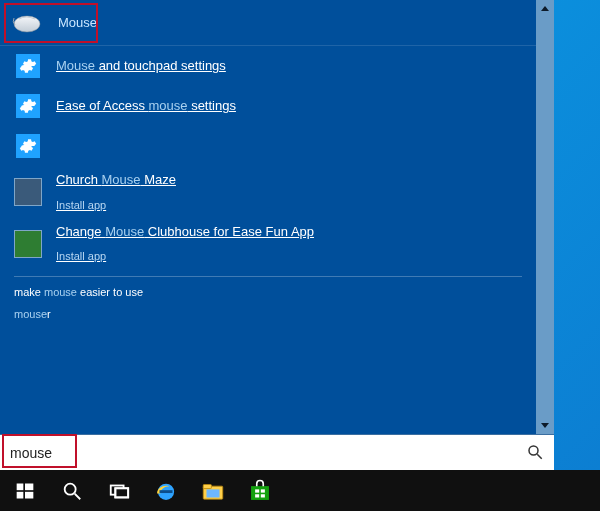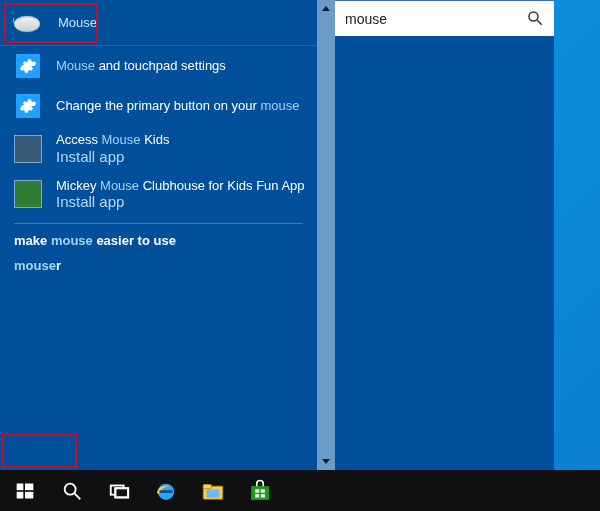--- a/index.html
+++ b/index.html
@@ -11,20 +11,21 @@
     font-size: 13px;
   }
   
   .panel {
     position: absolute;
     left: 0; top: 0;
     width: 554px; height: 470px;
     background: #004f9b;
     color: #ffffff;
     display: flex;
+    flex-direction: column;
   }
   .results-area {
     position: relative;
     flex: 1;
     display: flex;
     overflow: hidden;
   }
   .results-col {
     flex: 1;
     padding: 0;
@@ -71,35 +72,36 @@
     border: 2px solid #c0102a;
     pointer-events: none;
   }
   
   .row {
     display: flex;
     align-items: center;
     padding: 6px 8px 6px 14px;
     min-height: 36px;
     cursor: pointer;
+    text-decoration: underline;
   }
   .row .ricon {
     width: 28px; height: 28px;
     display: flex; align-items: center; justify-content: center;
     flex: none;
   }
   .row .rtext {
     margin-left: 14px;
     line-height: 1.2;
     color: #ffffff;
   }
   .row .rtext .sub {
     color: #b7d7f2;
-    font-size: 15px;
-    margin-top: 0;
+    font-size: 11px;
+    margin-top: 11px;
   }
   .dimkw { color: #a8d1f0; }
   .gear {
     width: 24px; height: 24px;
     background: #1fa2ff;
     display:flex;align-items:center;justify-content:center;
   }
   .gear svg { width: 18px; height: 18px; }
   .appicon {
     width: 28px; height: 28px;
@@ -109,23 +111,22 @@
   .appicon.green { background: #2e7d32; }
   
   .divider {
     height: 1px;
     background: rgba(255,255,255,0.25);
     margin: 6px 14px 4px 14px;
   }
   .sugg {
     padding: 5px 8px 5px 14px;
     color: #ffffff;
-    font-size: 13px;
+    font-size: 11px;
     cursor: pointer;
-    font-weight: bold;
   }
   
   .searchbar {
     height: 36px;
     background: #ffffff;
     display: flex;
     align-items: center;
     padding: 0 8px 0 10px;
     border-top: 1px solid #3b6ea0;
     position: relative;
@@ -199,36 +200,45 @@
             <div class="rtext"><span><span class="seg"></span><span class="seg dimkw">Mouse</span><span class="seg"> and touchpad settings</span></span></div>
           </div>
           <div class="row">
             <div class="ricon">
               <div class="gear">
                 <svg viewBox="0 0 24 24" fill="#ffffff">
                   <path d="M12 8a4 4 0 100 8 4 4 0 000-8zm9 4a7 7 0 00-.1-1.2l2.1-1.6-2-3.4-2.5 1a7 7 0 00-2-1.2l-.4-2.6h-4l-.4 2.6a7 7 0 00-2 1.2l-2.5-1-2 3.4 2.1 1.6A7 7 0 003 12c0 .4 0 .8.1 1.2L1 14.8l2 3.4 2.5-1a7 7 0 002 1.2l.4 2.6h4l.4-2.6a7 7 0 002-1.2l2.5 1 2-3.4-2.1-1.6c.1-.4.1-.8.1-1.2z"></path>
                 </svg>
               </div>
             </div>
-            <div class="rtext"><span><span class="seg">Change the primary button on your </span><span class="seg dimkw">mouse</span><span class="seg"></span></span></div>
+            <div class="rtext"><span><span class="seg">Ease of Access </span><span class="seg dimkw">mouse</span><span class="seg"> settings</span></span></div>
+          </div>
+          <div class="row">
+            <div class="ricon">
+              <div class="gear">
+                <svg viewBox="0 0 24 24" fill="#ffffff">
+                  <path d="M12 8a4 4 0 100 8 4 4 0 000-8zm9 4a7 7 0 00-.1-1.2l2.1-1.6-2-3.4-2.5 1a7 7 0 00-2-1.2l-.4-2.6h-4l-.4 2.6a7 7 0 00-2 1.2l-2.5-1-2 3.4 2.1 1.6A7 7 0 003 12c0 .4 0 .8.1 1.2L1 14.8l2 3.4 2.5-1a7 7 0 002 1.2l.4 2.6h4l.4-2.6a7 7 0 002-1.2l2.5 1 2-3.4-2.1-1.6c.1-.4.1-.8.1-1.2z"></path>
+                </svg>
+              </div>
+            </div>
           </div>
         </div>
 
       <div id="apps-list">
           <div class="row">
             <div class="ricon">
               <div class="appicon"></div>
             </div>
-            <div class="rtext"><span><span class="seg">Access </span><span class="seg dimkw">Mouse</span><span class="seg"> Kids</span></span><div class="sub">Install app</div></div>
+            <div class="rtext"><span><span class="seg">Church </span><span class="seg dimkw">Mouse</span><span class="seg"> Maze</span></span><div class="sub">Install app</div></div>
           </div>
           <div class="row">
             <div class="ricon">
               <div class="appicon green"></div>
             </div>
-            <div class="rtext"><span><span class="seg">Mickey </span><span class="seg dimkw">Mouse</span><span class="seg"> Clubhouse for Kids Fun App</span></span><div class="sub">Install app</div></div>
+            <div class="rtext"><span><span class="seg">Change </span><span class="seg dimkw">Mouse</span><span class="seg"> Clubhouse for Ease Fun App</span></span><div class="sub">Install app</div></div>
           </div>
         </div>
 
       <div class="divider"></div>
 
       <div id="sugg-list">
           <div class="sugg"><span><span class="seg">make </span><span class="seg dimkw">mouse</span><span class="seg"> easier to use</span></span></div>
           <div class="sugg"><span><span class="seg"></span><span class="seg dimkw">mouse</span><span class="seg">r</span></span></div>
         </div>
 

